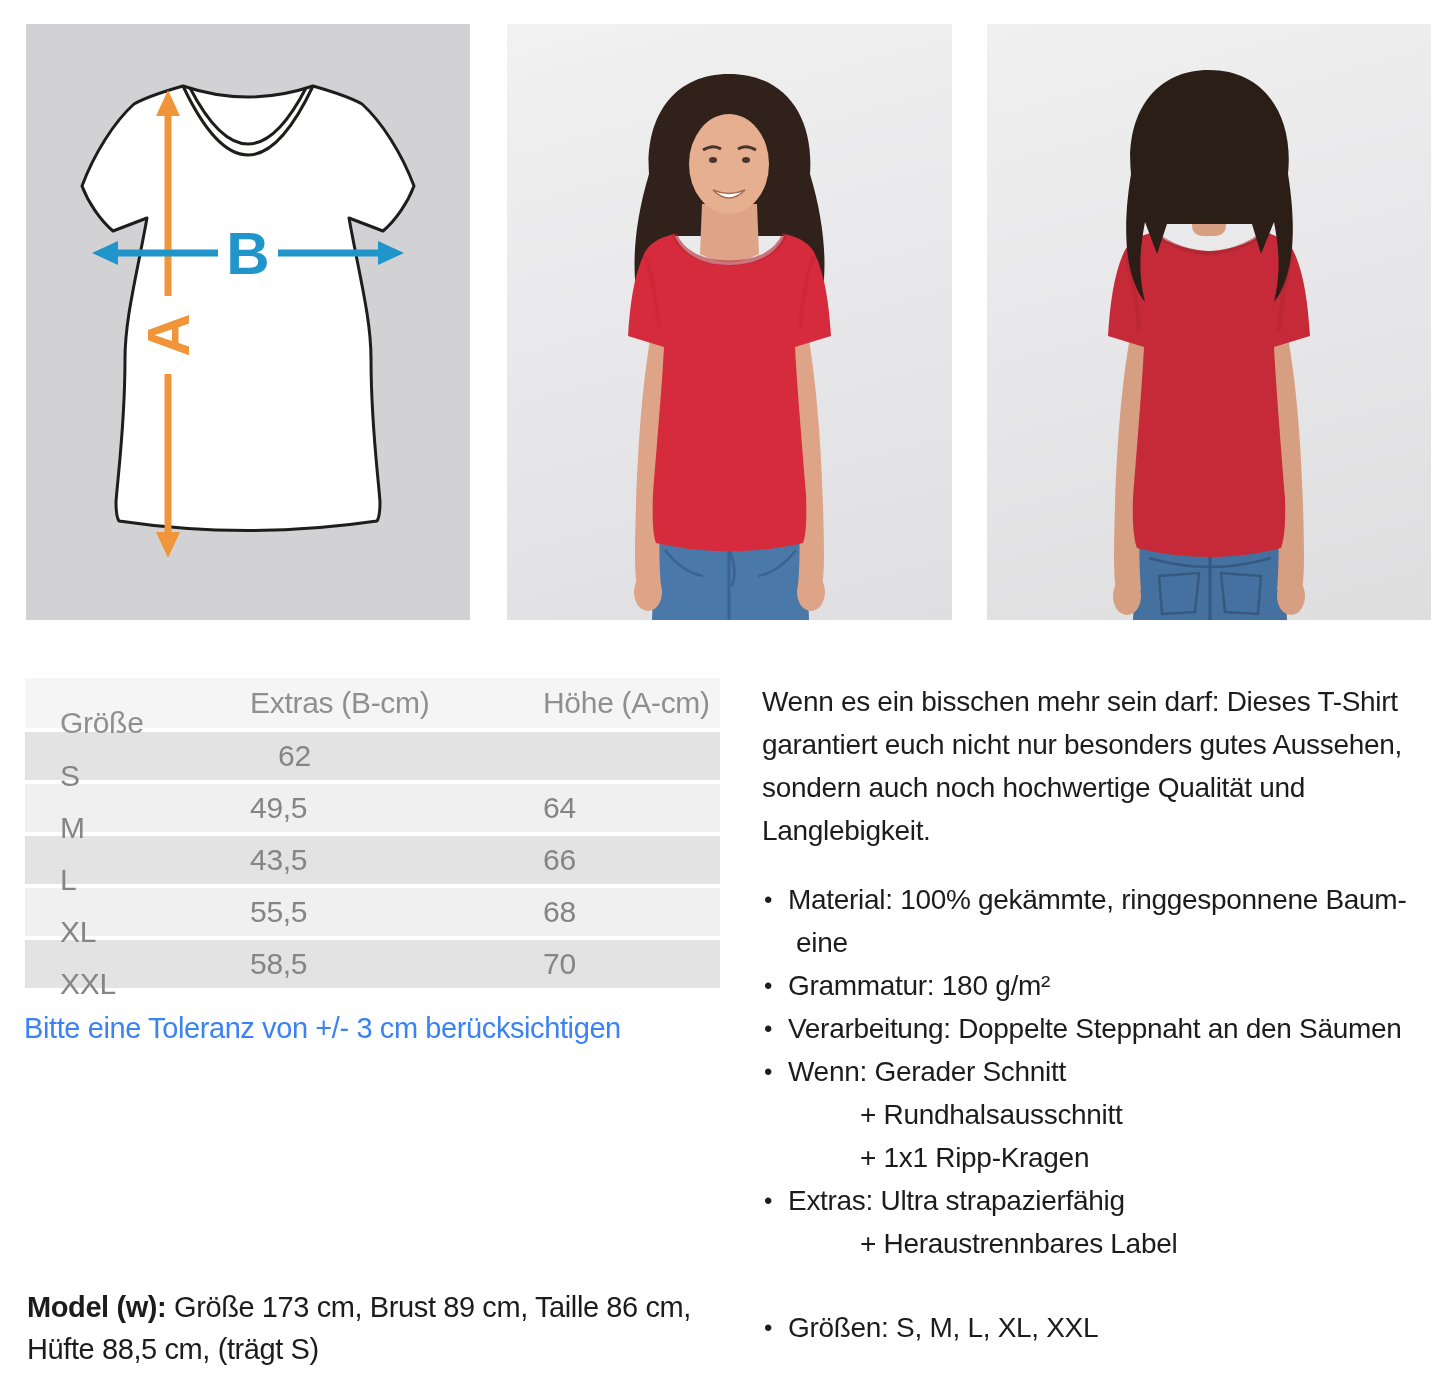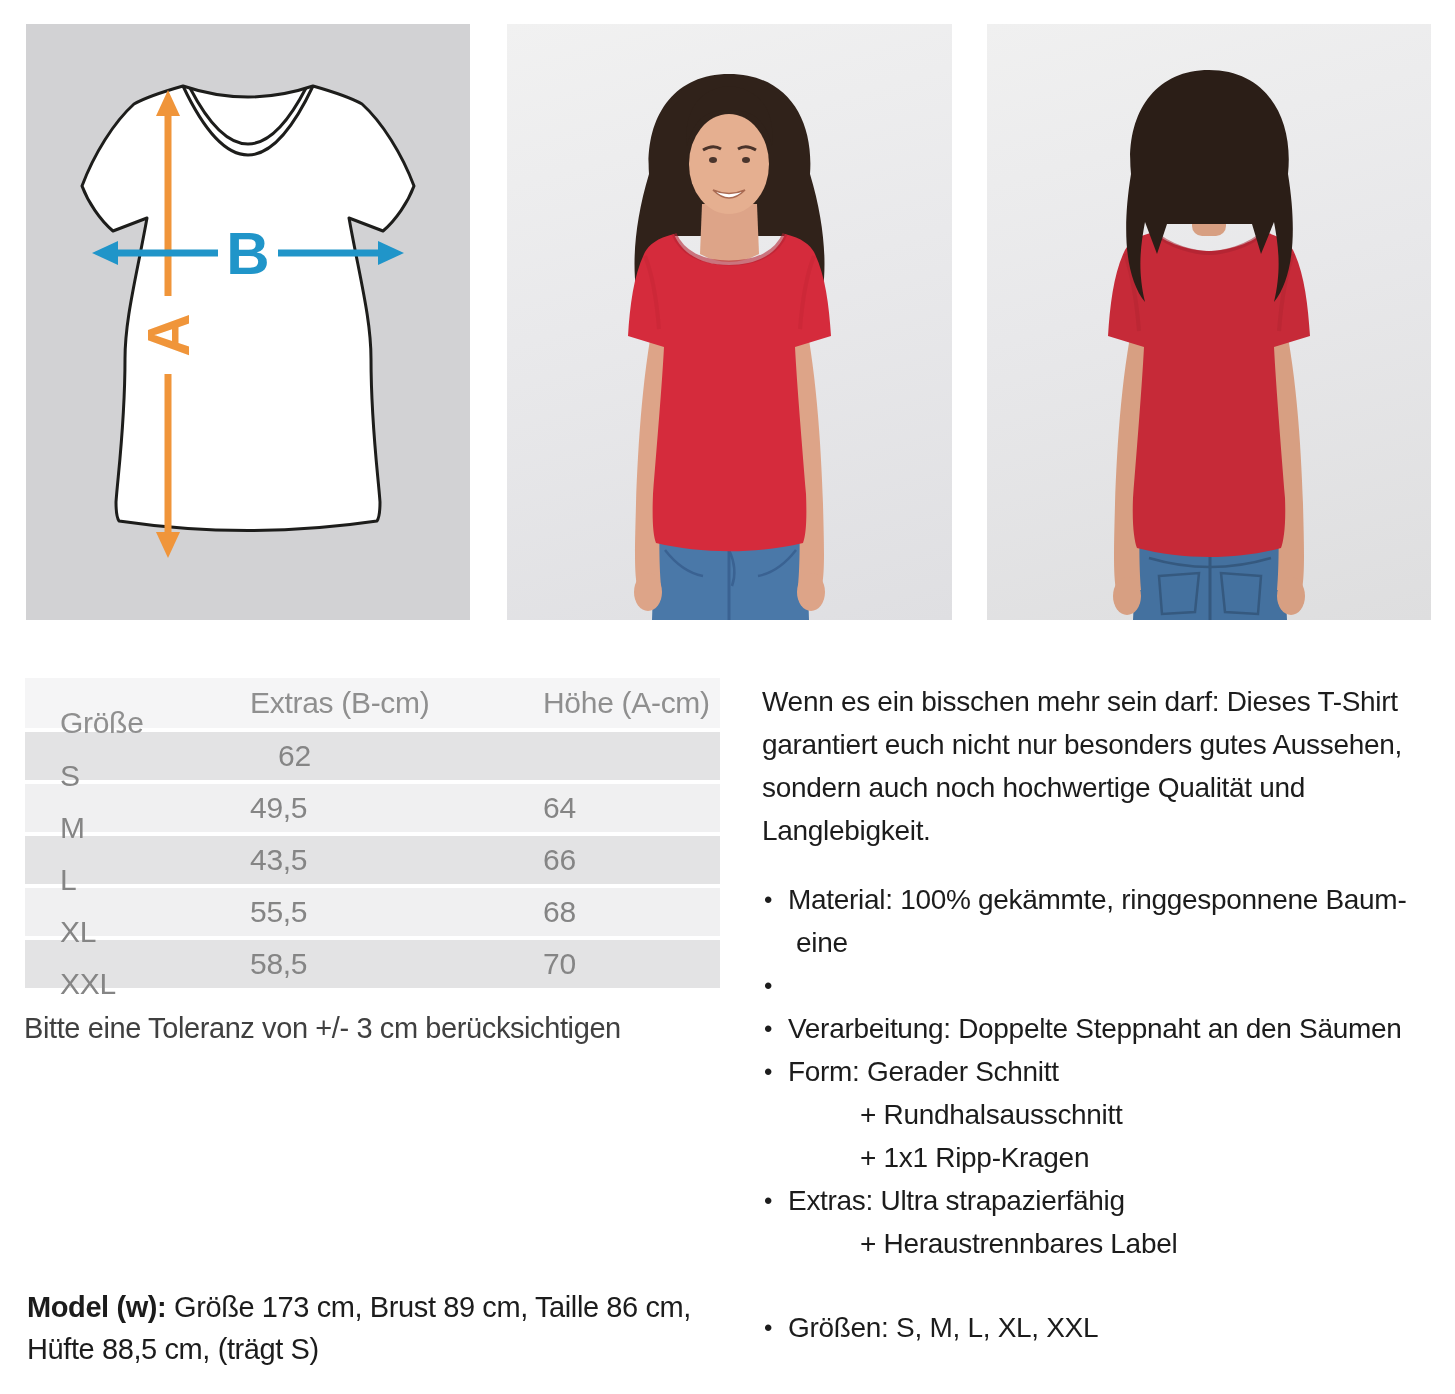--- a/index.html
+++ b/index.html
@@ -14,21 +14,21 @@
   
   .size-table{position:absolute;left:25px;top:678px;width:695px;}
   .trow{display:flex;align-items:center;height:48px;margin-bottom:4px;background:#f0f0f1;
         color:#858585;font-size:30px;letter-spacing:-0.3px;padding-left:35px;box-sizing:border-box;}
   .trow.thead{height:50px;background:#f5f5f6;color:#8f8f8f;}
   .trow.dark{background:#e3e3e4;}
   .c1{flex:0 0 190px;margin-top:40px;}
   .c2{flex:0 0 265px;}
   .c3{flex:1;margin-left:28px;}
 
-  .tolerance{position:absolute;left:24px;top:1012px;font-size:29px;letter-spacing:-0.4px;color:#404040;white-space:nowrap;}
+  .tolerance{position:absolute;left:24px;top:1012px;font-size:29px;letter-spacing:-0.4px;color:#3b82f6;white-space:nowrap;}
 
   .model-info{position:absolute;left:27px;top:1286px;font-size:29px;line-height:42px;letter-spacing:-0.4px;color:#1c1c1c;}
   .model-info .bold{font-weight:bold;text-align:center;}
 
   
   .intro{position:absolute;left:762px;top:680px;font-size:28px;line-height:43px;letter-spacing:-0.3px;white-space:nowrap;}
   .bullets{position:absolute;left:760px;top:878px;font-size:28px;letter-spacing:-0.3px;}
   .bline{position:relative;height:43px;line-height:43px;padding-left:28px;white-space:nowrap;}
   .bline .dot{position:absolute;left:4px;top:0;font-size:24px;}
   .bline.indent1{padding-left:36px;}
@@ -213,23 +213,23 @@
   <div class="intro">
     <div>Wenn es ein bisschen mehr sein darf: Dieses T-Shirt</div>
     <div>garantiert euch nicht nur besonders gutes Aussehen,</div>
     <div>sondern auch noch hochwertige Qualität und</div>
     <div>Langlebigkeit.</div>
   </div>
 
   <div class="bullets">
     <div class="bline"><span class="dot">•</span><span>Material: 100% gekämmte, ringgesponnene Baum-</span></div>
     <div class="bline nodot indent1"><span>eine</span></div>
-    <div class="bline"><span class="dot">•</span></div>
+    <div class="bline"><span class="dot">•</span><span>Grammatur: 180 g/m²</span></div>
     <div class="bline"><span class="dot">•</span><span>Verarbeitung: Doppelte Steppnaht an den Säumen</span></div>
-    <div class="bline"><span class="dot">•</span><span>Form: Gerader Schnitt</span></div>
+    <div class="bline"><span class="dot">•</span><span>Wenn: Gerader Schnitt</span></div>
     <div class="bline nodot indent2"><span>+ Rundhalsausschnitt</span></div>
     <div class="bline nodot indent2"><span>+ 1x1 Ripp-Kragen</span></div>
     <div class="bline"><span class="dot">•</span><span>Extras: Ultra strapazierfähig</span></div>
     <div class="bline nodot indent2"><span>+ Heraustrennbares Label</span></div>
     <div class="bline gap"><span class="dot">•</span><span>Größen: S, M, L, XL, XXL</span></div>
   </div>
 
 </div>
 
 </body></html>

